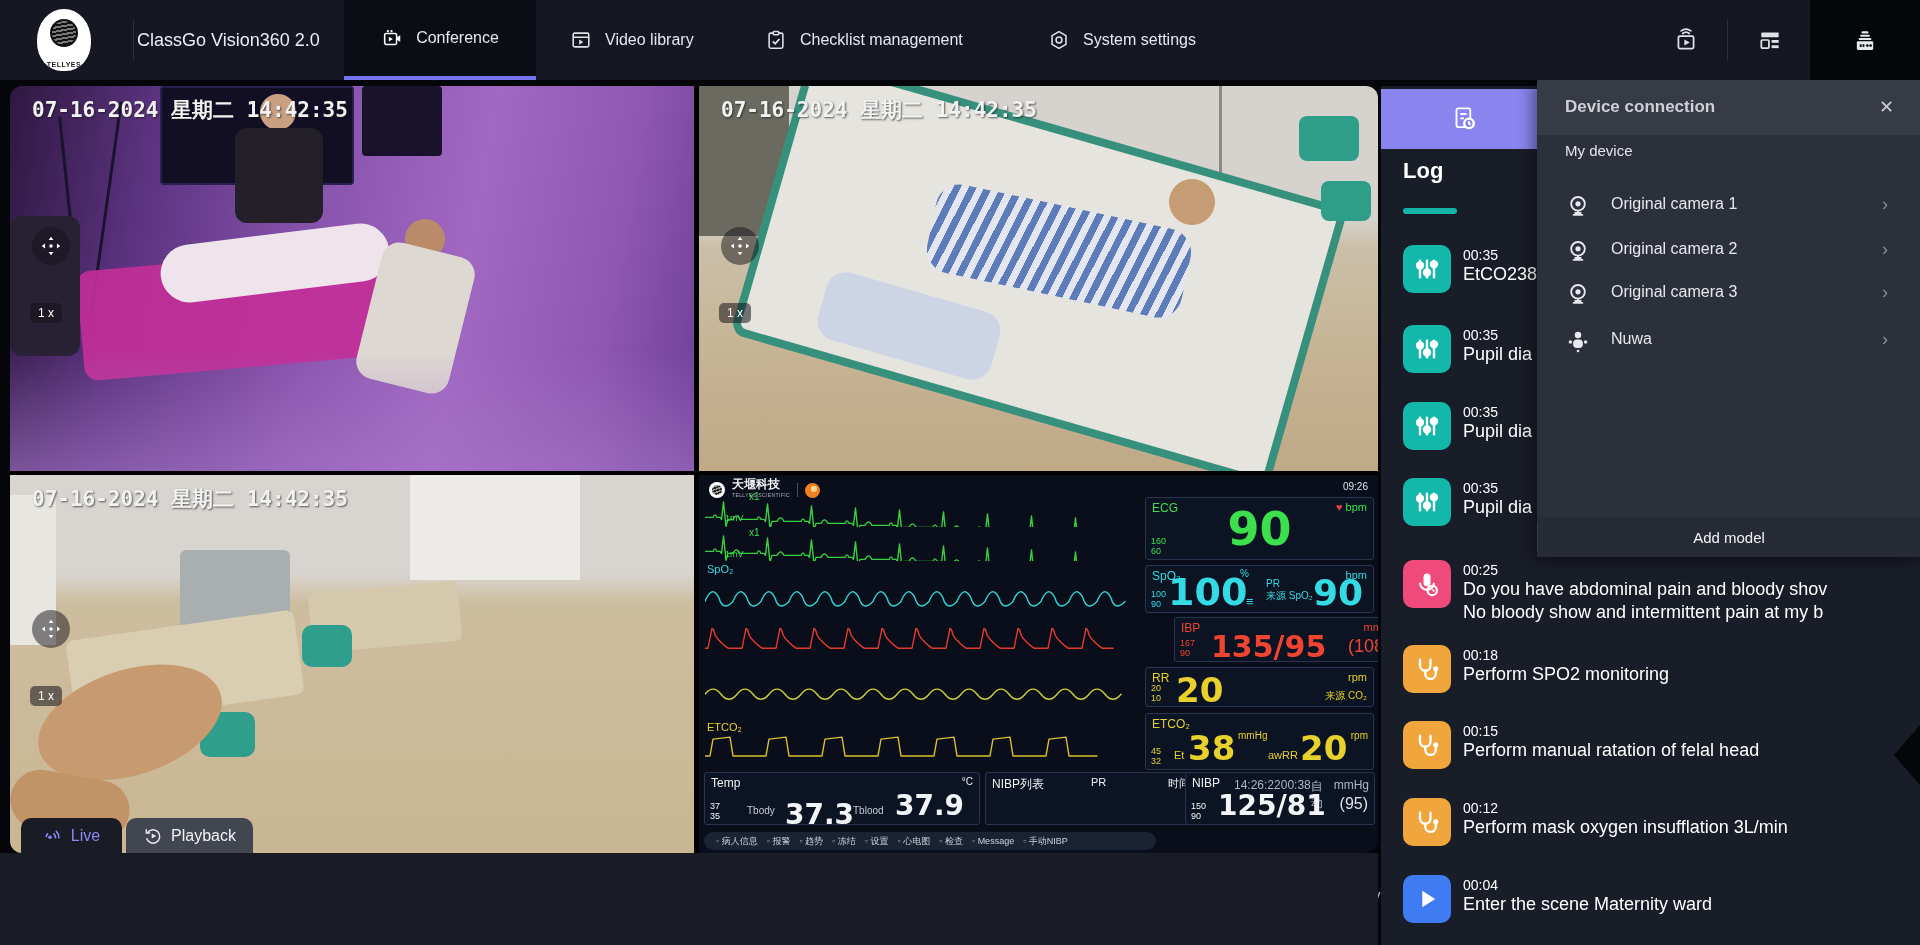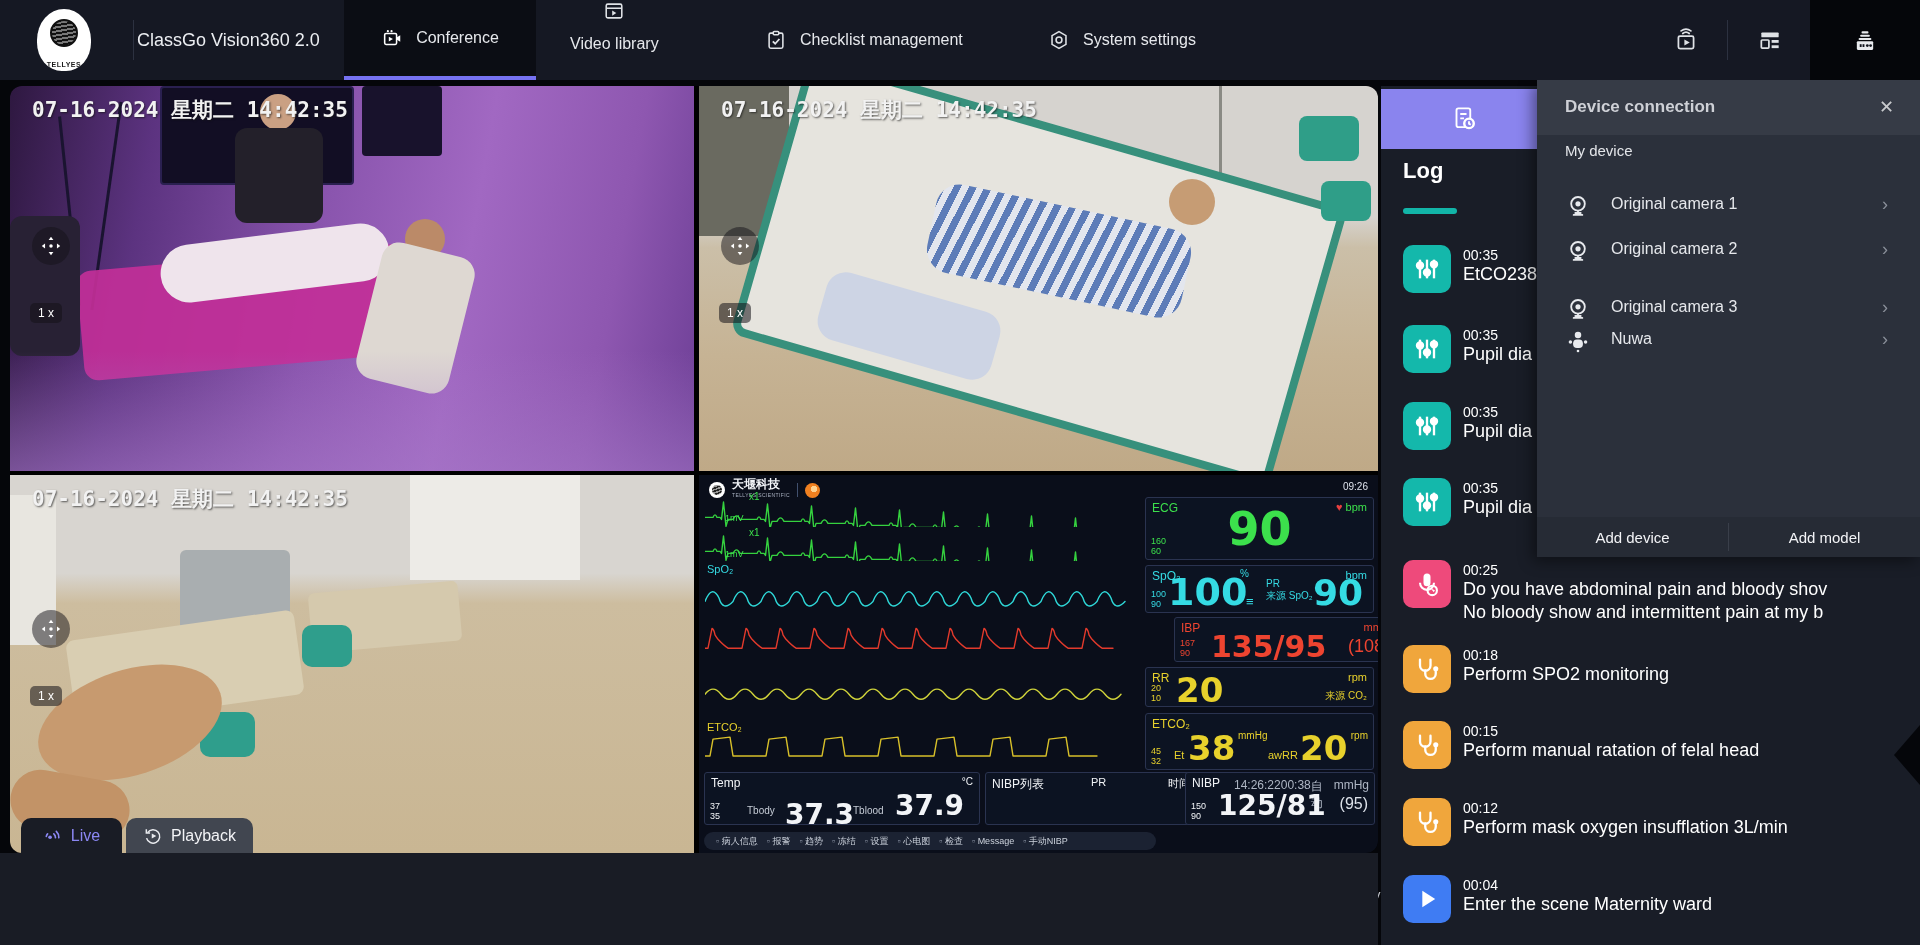--- a/index.html
+++ b/index.html
@@ -129,21 +129,21 @@
     <div class="tab active" style="left:344px;width:192px;">
       <svg class="ticon" viewBox="0 0 24 24" fill="none" stroke="#fff" stroke-width="1.7">
           <rect x="4" y="7" width="13" height="12" rx="1.5"></rect>
           <path d="M17 11.5l4-2.5v7l-4-2.5z" fill="#fff" stroke="none"></path>
           <circle cx="7.5" cy="4.5" r="1.2" fill="#fff" stroke="none"></circle>
           <circle cx="11.5" cy="4.5" r="1.2" fill="#fff" stroke="none"></circle>
           <path d="M8.5 10.5l4.5 2.6-4.5 2.6z" fill="#fff" stroke="none"></path>
         </svg>
       <span class="tlabel">Conference</span>
     </div>
-    <div class="tab" style="left:570px;flex-direction:column;">
+    <div class="tab" style="left:570px;">
       <svg class="ticon" viewBox="0 0 24 24" fill="none" stroke="#dfe2e6" stroke-width="1.7">
           <rect x="3.5" y="4.5" width="17" height="15" rx="1.8"></rect>
           <path d="M3.5 9h17"></path>
           <path d="M10 11.5l4.5 2.8-4.5 2.8z" fill="#dfe2e6" stroke="none"></path>
         </svg>
       <span class="tlabel">Video library</span>
     </div>
     <div class="tab" style="left:765px;">
       <svg class="ticon" viewBox="0 0 24 24" fill="none" stroke="#dfe2e6" stroke-width="1.7">
           <rect x="4.5" y="4.5" width="15" height="16.5" rx="1.8"></rect>
@@ -626,21 +626,21 @@
             <div class="dicon"><svg viewBox="0 0 24 24" fill="none" stroke="#e8eaee" stroke-width="1.7">
                 <circle cx="12" cy="10" r="6.3"></circle>
                 <circle cx="12" cy="10" r="2.4" fill="#e8eaee" stroke="none"></circle>
                 <path d="M12 16.5v2"></path>
                 <path d="M8 20.2h8" stroke-linecap="round"></path>
                 <path d="M9.5 18.5h5" stroke-linecap="round"></path>
               </svg></div>
             <div class="dlabel">Original camera 2</div>
             <div class="dchev">›</div>
           </div>
-          <div class="dp-row" style="top: 209px; padding-left: 48px;">
+          <div class="dp-row" style="top: 194px; padding-left: 48px;">
             <div class="dicon"><svg viewBox="0 0 24 24" fill="none" stroke="#e8eaee" stroke-width="1.7">
                 <circle cx="12" cy="10" r="6.3"></circle>
                 <circle cx="12" cy="10" r="2.4" fill="#e8eaee" stroke="none"></circle>
                 <path d="M12 16.5v2"></path>
                 <path d="M8 20.2h8" stroke-linecap="round"></path>
                 <path d="M9.5 18.5h5" stroke-linecap="round"></path>
               </svg></div>
             <div class="dlabel">Original camera 3</div>
             <div class="dchev">›</div>
           </div>
@@ -650,20 +650,19 @@
                 <rect x="7.5" y="10.5" width="9" height="8" rx="3.5"></rect>
                 <circle cx="5" cy="13" r="1.6"></circle>
                 <circle cx="19" cy="13" r="1.6"></circle>
                 <circle cx="12" cy="21.2" r="1.2"></circle>
               </svg></div>
             <div class="dlabel">Nuwa</div>
             <div class="dchev">›</div>
           </div>
         </div>
       <div id="dp-btns">
-        <div class="dp-btn">Add device</div>
         <div id="dp-btn-div"></div>
         <div class="dp-btn">Add model</div>
       </div>
     </div>
 
   </div>
 </div>
 
 </body></html>

